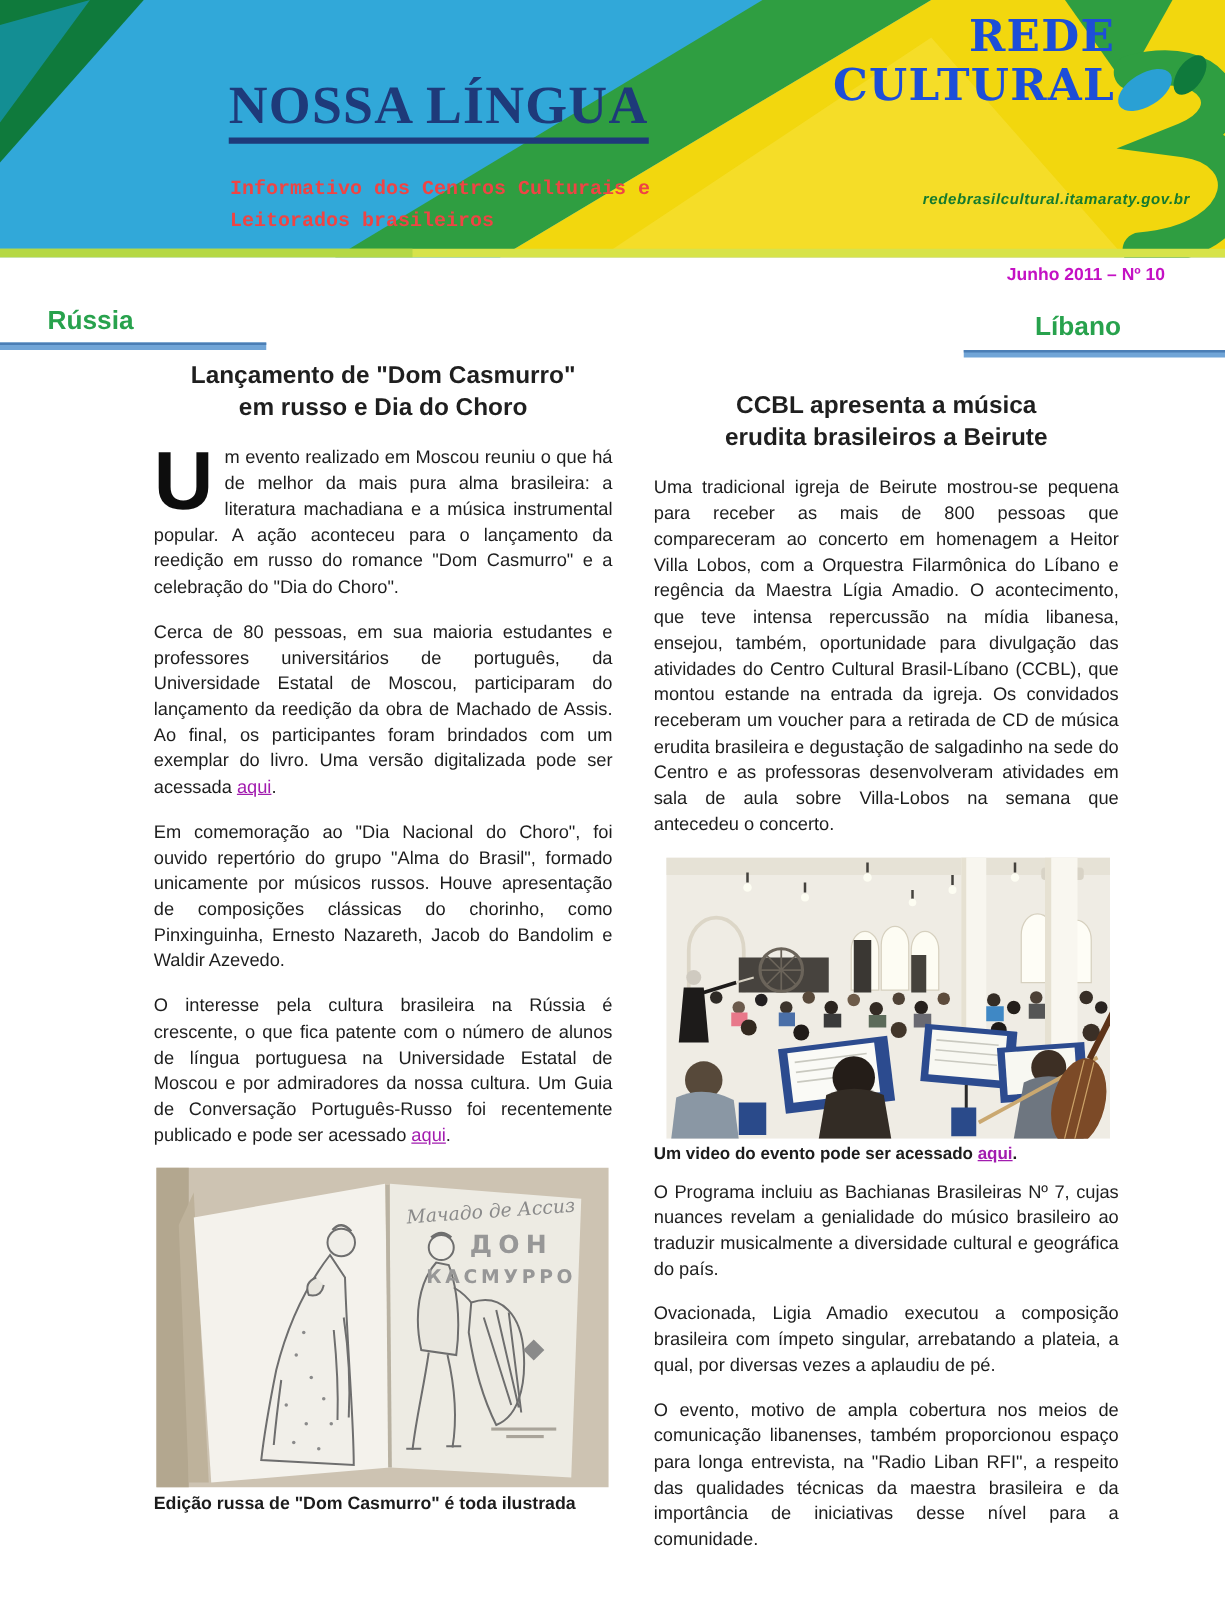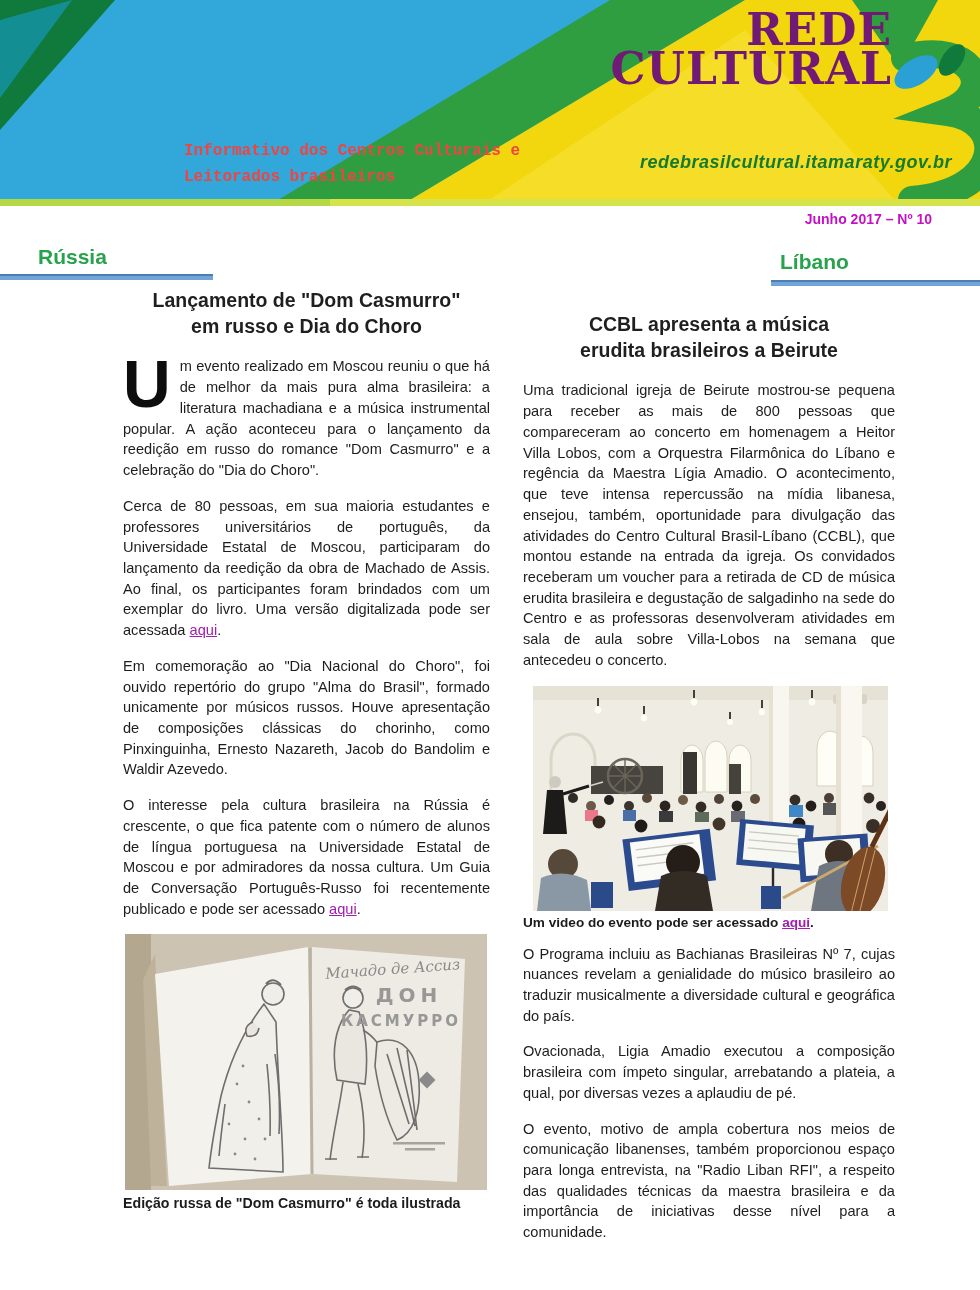--- a/index.html
+++ b/index.html
@@ -8,31 +8,31 @@
 
   
   .banner{position:absolute;left:0;top:0;width:980px;height:206px;}
   .banner svg{display:block;}
   .banner-title{position:absolute;left:183px;top:62px;font-family:"Liberation Serif",serif;
         font-weight:bold;font-size:43px;letter-spacing:1px;color:#1e3a7a;
         border-bottom:5px solid #1e3a7a;padding-bottom:3px;line-height:1.05;}
   .banner-subtitle{position:absolute;left:184px;top:138px;font-size:16px;font-weight:bold;
         color:#ef4444;line-height:26px;font-family:Liberation Mono, monospace;}
   .logo-block{position:absolute;right:88px;top:10px;text-align:right;
-        font-family:"DejaVu Serif",serif;font-weight:bold;font-size:44px;
-        letter-spacing:1px;color:#701a75;line-height:39px;}
-  .logo-url{position:absolute;right:28px;top:152px;font-size:18px;font-weight:bold;
+        font-family:"DejaVu Serif",serif;font-weight:bold;font-size:35px;
+        letter-spacing:1px;color:#1d4ed8;line-height:39px;}
+  .logo-url{position:absolute;right:28px;top:152px;font-size:12px;font-weight:bold;
         font-style:italic;color:#157a2e;letter-spacing:0.5px;}
 
   .issue-line{position:absolute;right:48px;top:211px;font-size:14px;font-weight:bold;color:#c411c4;}
 
   
   .section-header{position:absolute;font-size:21px;font-weight:bold;color:#28a24d;text-align:center;}
   .section-russia{left:38px;top:245px;}
-  .section-libano{left:780px;top:250px;}
+  .section-libano{left:828px;top:250px;}
   .rule{position:absolute;height:4px;background:#71a5d7;border-top:2px solid #4b7eb5;}
   .rule-left{left:0;top:274px;width:213px;}
   .rule-right{left:771px;top:280px;width:209px;}
 
   
   .col{position:absolute;}
   .col-left{left:123px;top:288px;width:367px;}
   .col-right{left:523px;top:285px;width:372px;margin-top:27px;}
   .article-title{text-align:center;font-weight:bold;font-size:19.5px;line-height:1.32;
         color:#1f1f1f;margin:0 0 17px 0;}
@@ -70,32 +70,33 @@
 
       <g>
         <path d="M905,58 C975,40 998,92 948,112 C1008,120 1005,192 912,200" fill="none" stroke="#2f9e41" stroke-width="28" stroke-linecap="round"></path>
         <ellipse cx="916" cy="72" rx="24" ry="13" fill="#2aa0d4" transform="rotate(-32 916 72)"></ellipse>
         <ellipse cx="952" cy="60" rx="18" ry="10" fill="#0f7a3c" transform="rotate(-55 952 60)"></ellipse>
       </g>
 
       <rect x="0" y="199" width="980" height="7" fill="#d7e34a"></rect>
       <rect x="0" y="199" width="330" height="7" fill="#b5d844"></rect>
     </svg>
+    <div class="banner-title">NOSSA LÍNGUA</div>
     <div class="banner-subtitle">
       <div>Informativo dos Centros Culturais e</div>
       <div>Leitorados brasileiros</div>
     </div>
     <div class="logo-block">
       <div>REDE</div>
       <div>CULTURAL</div>
     </div>
     <div class="logo-url">redebrasilcultural.itamaraty.gov.br</div>
   </div>
 
-  <div class="issue-line">Junho 2017 – Nº 10</div>
+  <div class="issue-line">Junho 2011 – Nº 10</div>
 
   <div class="section-header section-russia">Rússia</div>
   <div class="rule rule-left"></div>
   <div class="section-header section-libano">Líbano</div>
   <div class="rule rule-right"></div>
 
   <div class="col col-left">
     <h2 class="article-title">
       <span>Lançamento de "Dom Casmurro"</span><br>
       <span>em russo e Dia do Choro</span>

